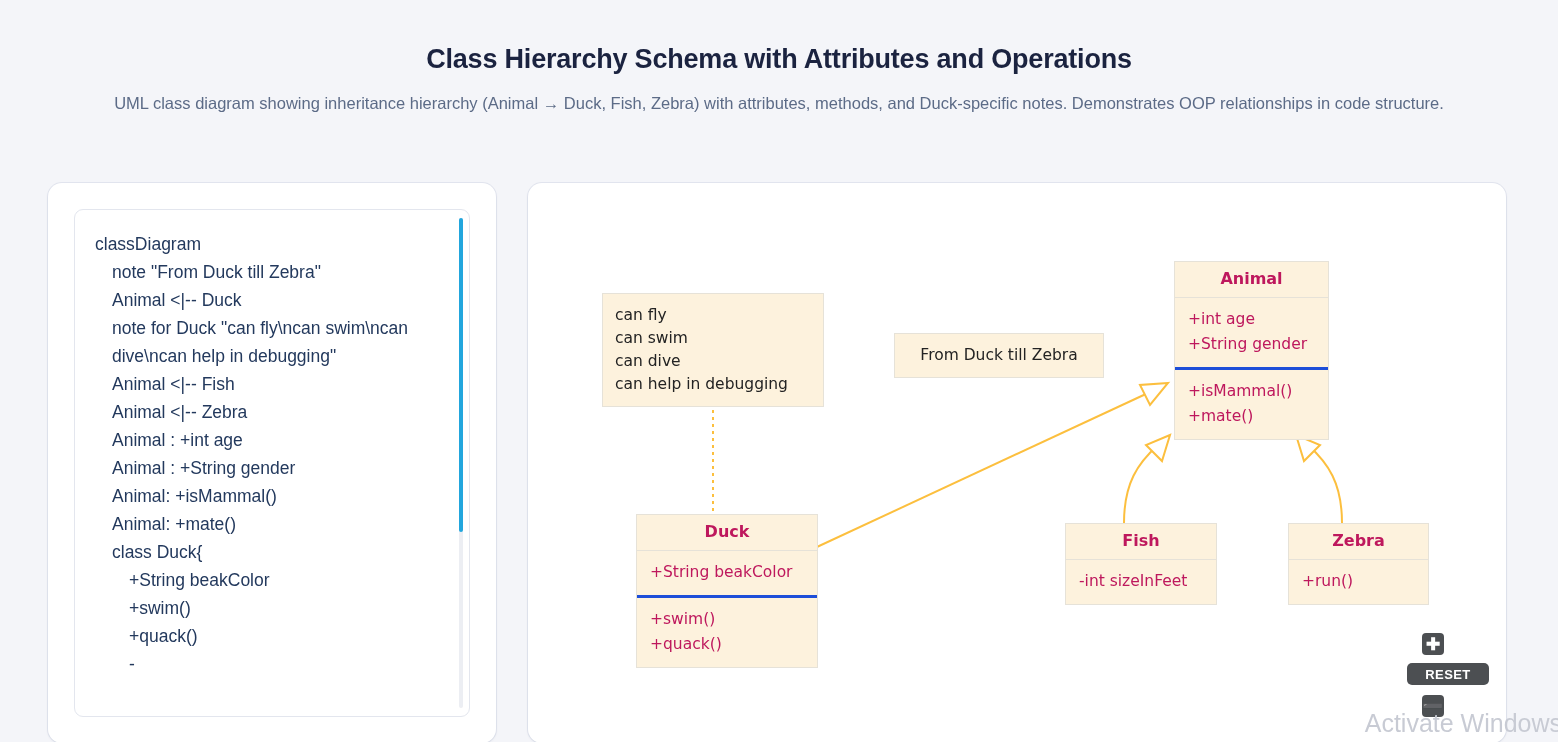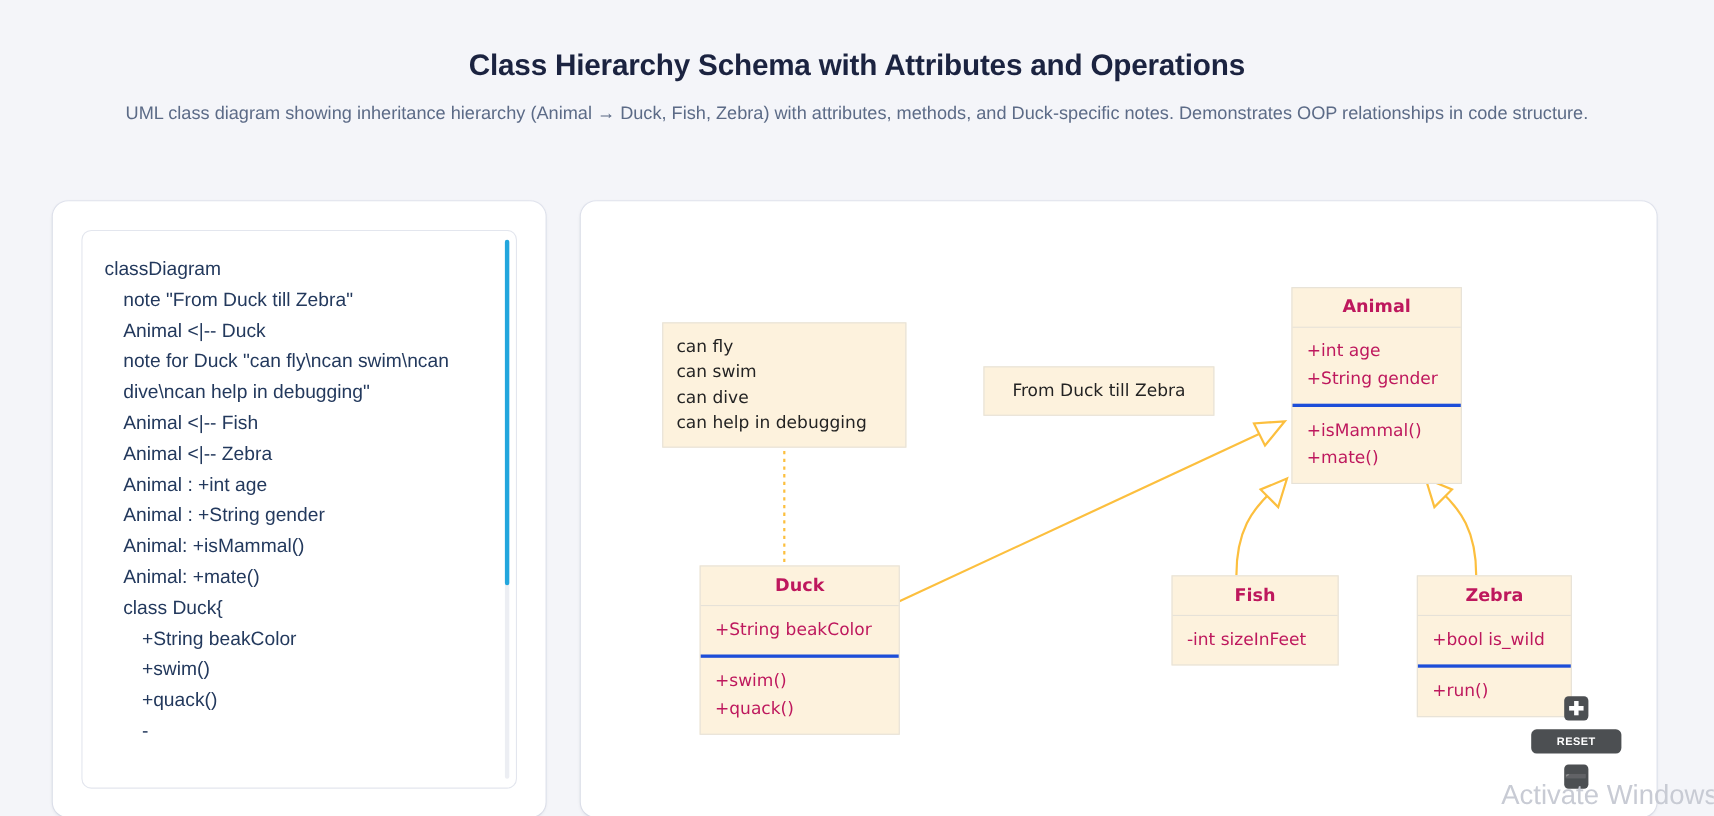--- a/index.html
+++ b/index.html
@@ -189,25 +189,25 @@
     left: 30px;
     width: 22px;
     height: 22px;
     font-size: 17px;
     font-weight: bold;
     line-height: 1;
   }
   .zoom-plus { top: 0; }
   .zoom-minus { top: 62px; }
   .zoom-reset {
-    left: 0;
+    left: 15px;
     top: 30px;
     width: 82px;
     height: 22px;
-    font-size: 10px;
+    font-size: 13px;
     font-weight: bold;
     letter-spacing: 0.4px;
     border-radius: 5px;
   }
 
   
   .watermark {
     position: absolute;
     right: -4px;
     bottom: 4px;
@@ -313,23 +313,20 @@
       <div class="uml-box" style="left:537px; top:340px; width:152px;">
         <div class="uml-title">Fish</div>
         <div class="uml-section">
           <div>-int sizeInFeet</div>
         </div>
       </div>
 
       <div class="uml-box" style="left:760px; top:340px; width:141px;">
         <div class="uml-title">Zebra</div>
         <div class="uml-section">
-          <div>+bool is_wild</div>
-        </div>
-        <div class="uml-section">
           <div>+run()</div>
         </div>
       </div>
 
       <div class="zoom-controls">
         <button class="zoom-btn zoom-plus">✚</button>
         <button class="zoom-btn zoom-reset">RESET</button>
         <button class="zoom-btn zoom-minus">➖</button>
       </div>
 

